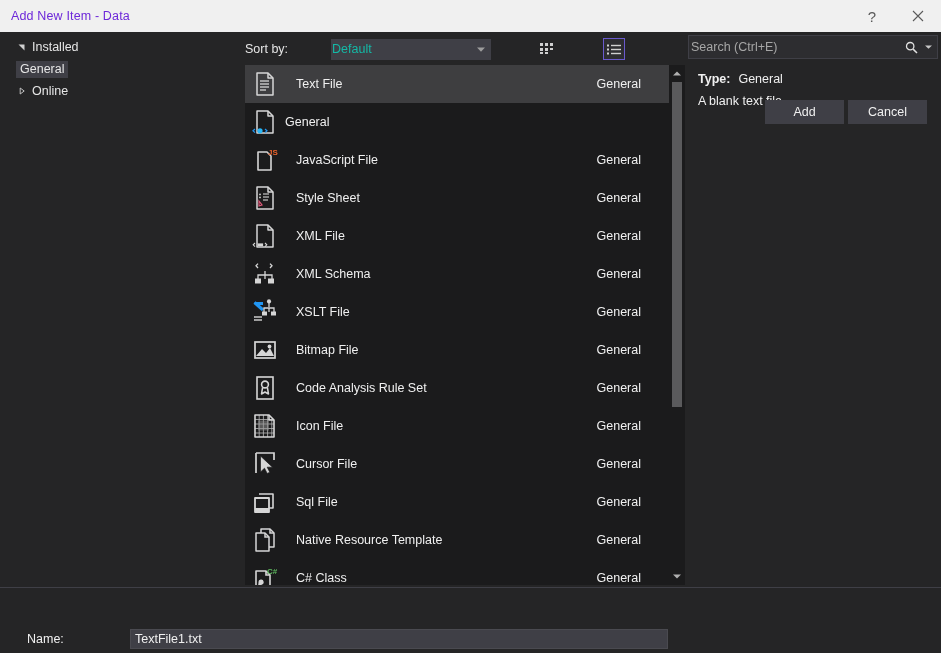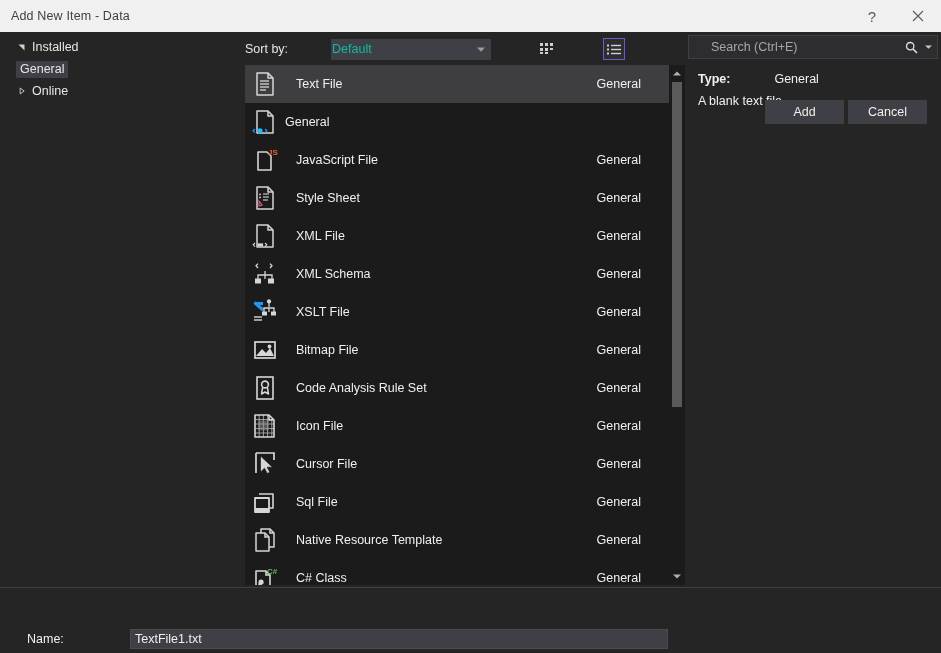--- a/index.html
+++ b/index.html
@@ -27,21 +27,21 @@
     left: 0; top: 0;
     width: 941px;
     height: 32px;
     background: #f0f0f0;
     display: flex;
     align-items: center;
   }
   #titlebar-text {
     margin-left: 11px;
     font-size: 12.5px;
-    color: #404040;
+    color: #6d28d9;
     letter-spacing: 0.15px;
     white-space: nowrap;
   }
   #titlebar-spacer { flex: 1; }
   .tb-btn {
     width: 46px;
     height: 32px;
     display: flex;
     align-items: center;
     justify-content: center;
@@ -265,21 +265,21 @@
     cursor: text;
   }
   #search-input {
     flex: 1;
     background: transparent;
     border: none;
     outline: none;
     font-family: "Liberation Sans", sans-serif;
     font-size: 12.5px;
     color: #f0f0f0;
-    margin-left: 22px;
+    margin-left: 2px;
     padding: 0;
   }
   #search-input::placeholder { color: #a6a6a6; opacity: 1; }
   #search-icon-btn {
     width: 24px;
     display: flex;
     align-items: center;
     justify-content: center;
   }
   #search-drop {
@@ -295,21 +295,20 @@
     width: 250px;
     height: 500px;
     background: #252526;
     padding: 8px 10px 0 10px;
     box-sizing: border-box;
   }
   .detail-line {
     display: flex;
     align-items: baseline;
     margin-bottom: 7px;
-    gap: 36px;
   }
   .detail-key {
     font-size: 12.5px;
     color: #f0f0f0;
     font-weight: bold;
     margin-right: 8px;
     white-space: nowrap;
   }
   .detail-val {
     font-size: 12.5px;

